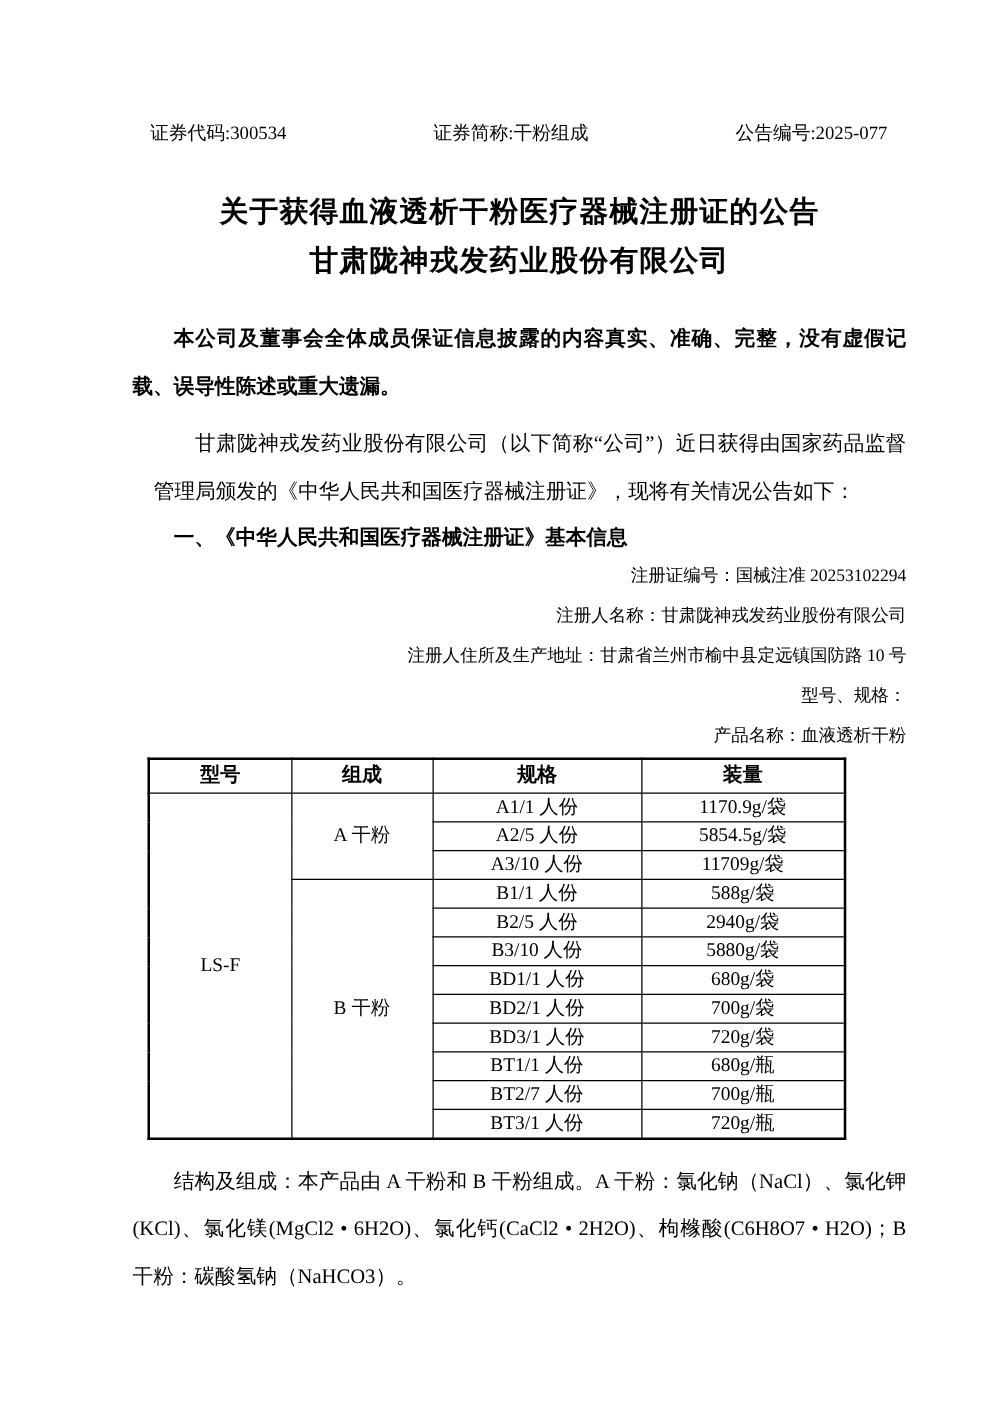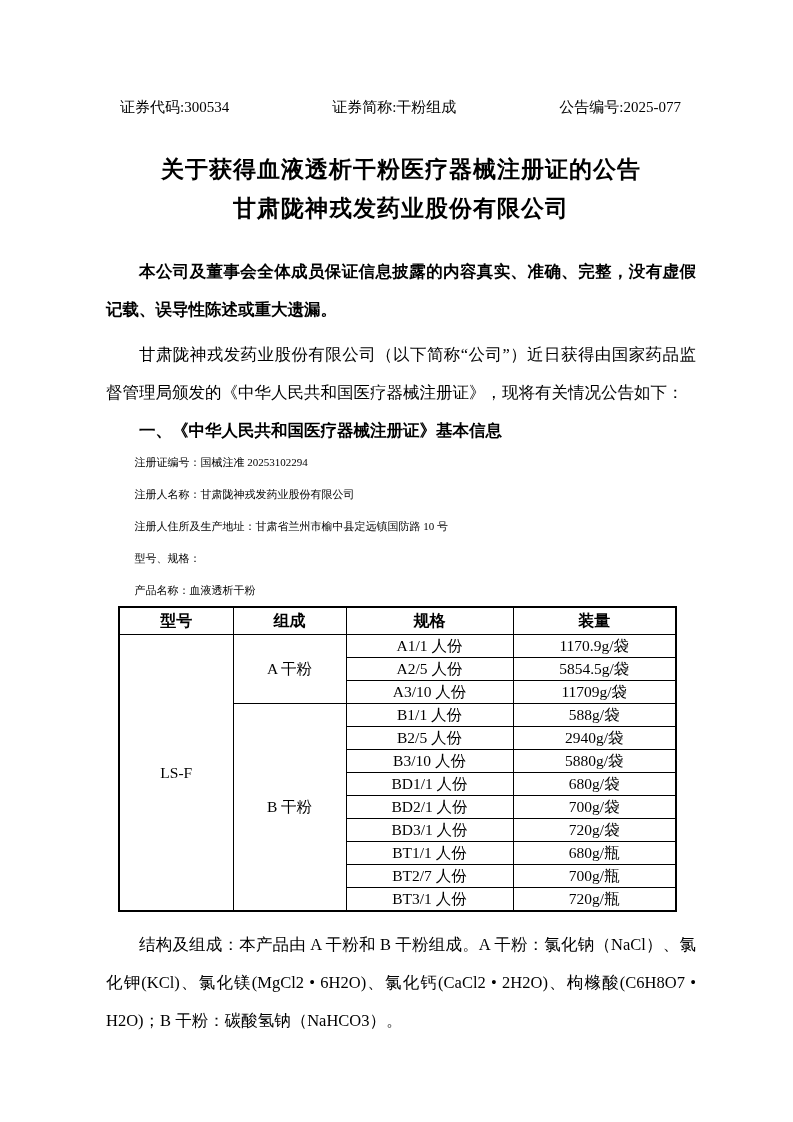--- a/index.html
+++ b/index.html
@@ -1,45 +1,45 @@
 <!DOCTYPE html>
 <html><head>
 <meta charset="utf-8">
 <style>
   html,body{margin:0;padding:0;}
   body{
     width:793px;height:1122px;background:#ffffff;color:#000;
     font-family:"Liberation Serif","DejaVu Serif",serif;
     overflow:hidden;
   }
-  .page{box-sizing:border-box;width:793px;height:1122px;padding:97px 97px 0 106px;position:relative;}
+  .page{box-sizing:border-box;width:793px;height:1122px;padding:97px 68px 0 106px;position:relative;}
   .doc-header{
     display:flex;justify-content:space-between;align-items:flex-start;
     font-size:15px;line-height:20px;padding:0 15px 0 14px;white-space:nowrap;
   }
   .title-block{
     margin-top:33px;text-align:center;font-weight:bold;
     font-family:"Liberation Sans","DejaVu Sans",sans-serif;
     font-size:23px;line-height:39px;letter-spacing:1px;
   }
   .notice{
     margin:24px 0 0 0;font-weight:bold;
     font-family:"Liberation Sans","DejaVu Sans",sans-serif;
     font-size:16.5px;line-height:38px;text-indent:2em;text-align:justify;
   }
   .intro{
-    margin:8px 0 0 0;font-size:16.5px;line-height:38px;
+    margin:8px 0 0 17px;font-size:16.5px;line-height:38px;
     text-indent:2em;text-align:justify;
   }
   .section-heading{
     margin-top:2px;font-weight:bold;
     font-family:"Liberation Sans","DejaVu Sans",sans-serif;
     font-size:16.5px;line-height:32px;text-indent:2em;
   }
-  .info-items{font-size:11px;line-height:32px;}
+  .info-items{font-size:14px;line-height:32px;text-align:right;}
   .info-item{text-indent:2.6em;}
   .spec-table{
     width:557px;margin:0 0 0 12px;border-collapse:collapse;table-layout:fixed;
     font-size:15.5px;border:2px solid #000;
   }
   .spec-table th,.spec-table td{
     border:1px solid #000;text-align:center;vertical-align:middle;
     padding:0;overflow:hidden;white-space:nowrap;margin-left:48px;
   }
   .spec-table th{

